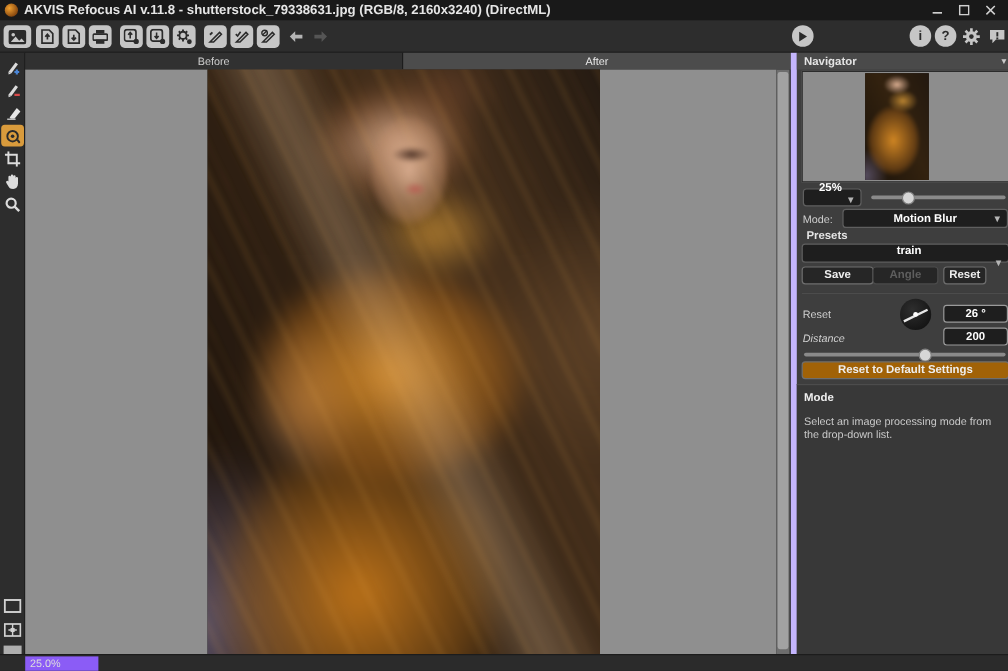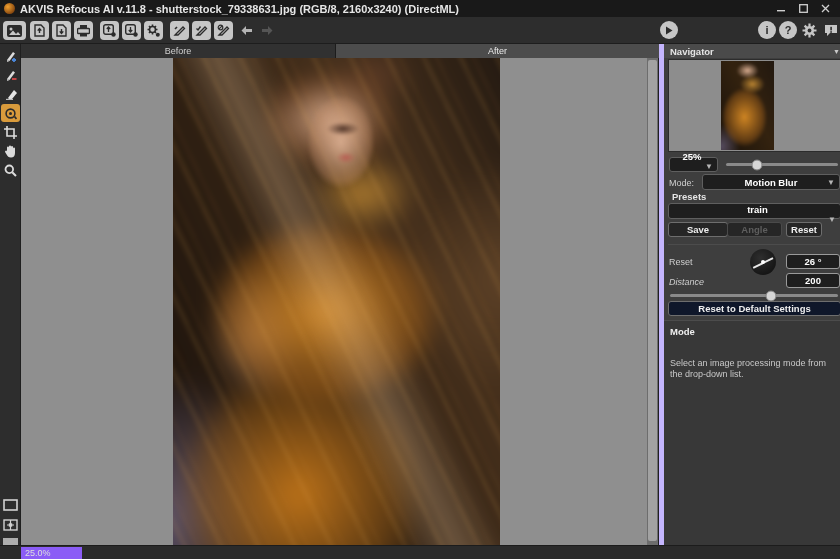--- a/index.html
+++ b/index.html
@@ -114,26 +114,26 @@
                   transform-origin:center; transform:rotate(calc(var(--deg) * -1)); }
   #dial .dot { position:absolute; left:50%; top:50%; width:4px; height:4px; border-radius:50%;
                background:#ffffff; transform:translate(-50%,-50%); }
   .valbox { position:absolute; width:54px; height:15px; background:#1e1e1e; border:1px solid #9a9a9a;
             border-radius:3px; color:#fff; font-weight:bold; font-size:9.5px;
             display:flex; align-items:center; justify-content:center; }
   #angle-val { left:122px; top:210px; }
   #dist-label { left:5px; top:233px;font-style:italic; }
   #dist-val { left:122px; top:229px; }
   #dist-slider { left:6px; top:250px; width:168px; }
-  #reset-def { left:4px; top:257px; width:173px; height:15px; background:#0f172a;
+  #reset-def { left:4px; top:257px; width:173px; height:15px; background:#a16207;
                border:1px solid #6e6e6e; border-radius:3px; color:#eee; font-weight:bold;
                font-size:9.5px; display:flex; align-items:center; justify-content:center; }
   #hint { left:0; top:276px; width:181px; height:225px; background:#383838;
           border-top:1px solid #4c4c4c; padding:5px 6px; }
-  #hint h4 { font-size:9.5px; color:#f0f0f0; margin-bottom:21px; }
+  #hint h4 { font-size:9.5px; color:#f0f0f0; margin-bottom:9px; }
   #hint p { font-size:9px; color:#c9c9c9; line-height:1.25; }
 
   
   #statusbar { left:0; top:545px; width:840px; height:14px; background:#2b2b2b;
                border-top:1px solid #1c1c1c; }
   #status-zoom { position:absolute; left:21px; top:1px; width:61px; height:12px; background:#8b5cf6;
                  color:#dedede; font-size:9px; display:flex; align-items:center; padding-left:4px; }
   
   .viewbtn { position:absolute; left:2px; width:17px; height:16px; display:flex;
              align-items:center; justify-content:center; }

